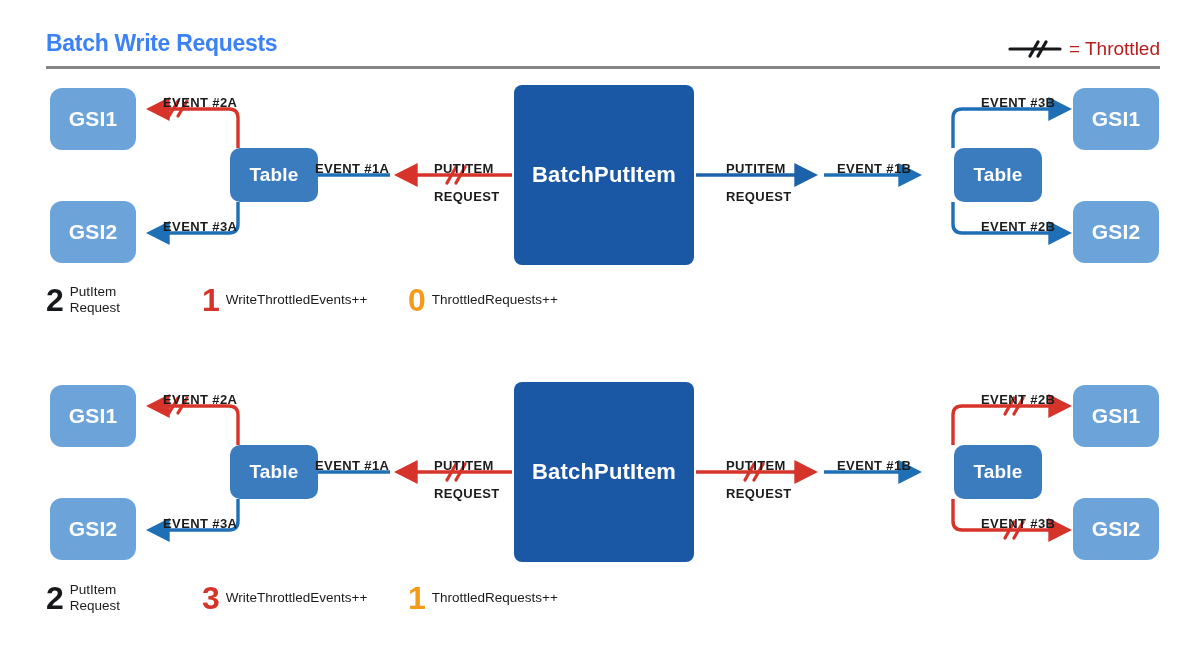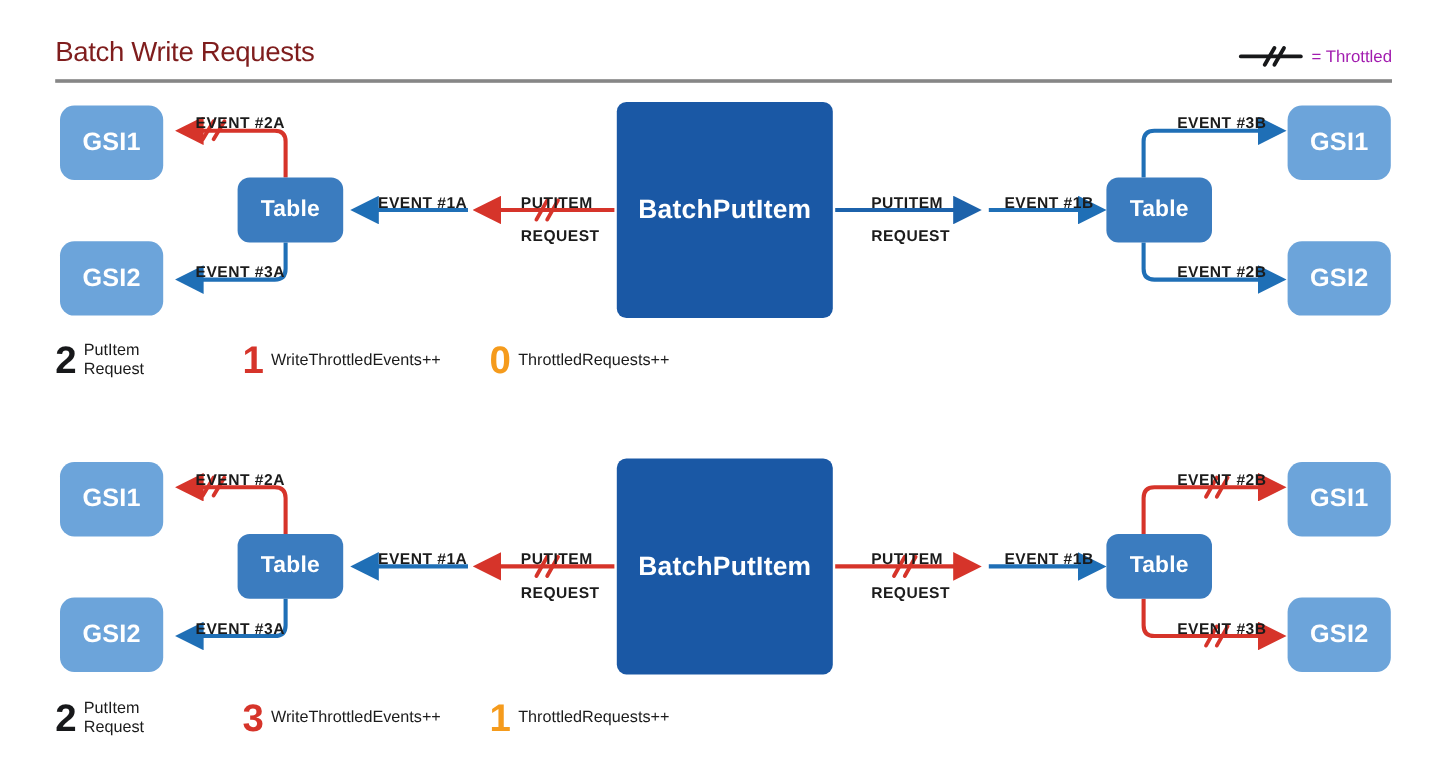--- a/index.html
+++ b/index.html
@@ -15,33 +15,33 @@
     position: relative;
   }
 
   
   .header {
     position: absolute;
     left: 46px; top: 30px; width: 1114px; height: 42px;
   }
   .page-title {
     position: absolute; left: 0; top: 0;
-    font-size: 23px; font-weight: normal;
+    font-size: 23px; font-weight: bold;
     letter-spacing: -0.3px;
-    color: #7f1d1d;
+    color: #3b82f6;
     white-space: nowrap;
   }
   .legend {
     position: absolute; right: 0; top: 8px;
     display: flex; align-items: center; gap: 7px;
     white-space: nowrap;
   }
   .legend-symbol { display: block; }
   .legend-label {
-    font-size: 14px; color: #a21caf;
+    font-size: 19px; color: #b91c1c;
   }
   .title-rule {
     position: absolute; left: 46px; top: 66px;
     width: 1114px; height: 3px;
     background: #868686;
   }
 
   
   .row { position: absolute; left: 0; width: 1201px; }
   .row1 { top: 76px; height: 205px; }
@@ -67,20 +67,21 @@
     width: 86px; height: 62px;
     background: #6ca4da;
     font-size: 21px;
     border-radius: 12px;
   }
   .node-table {
     width: 88px; height: 54px;
     background: #3b7cbf;
     font-size: 19px;
     border-radius: 10px;
+    margin-left: 32px;
   }
   .node-batch {
     width: 180px; height: 180px;
     background: #1a58a5;
     font-size: 22px;
     border-radius: 8px;
   }
 
   
   .pos-gsi1-left  { left: 50px;  top: 12px;  }

